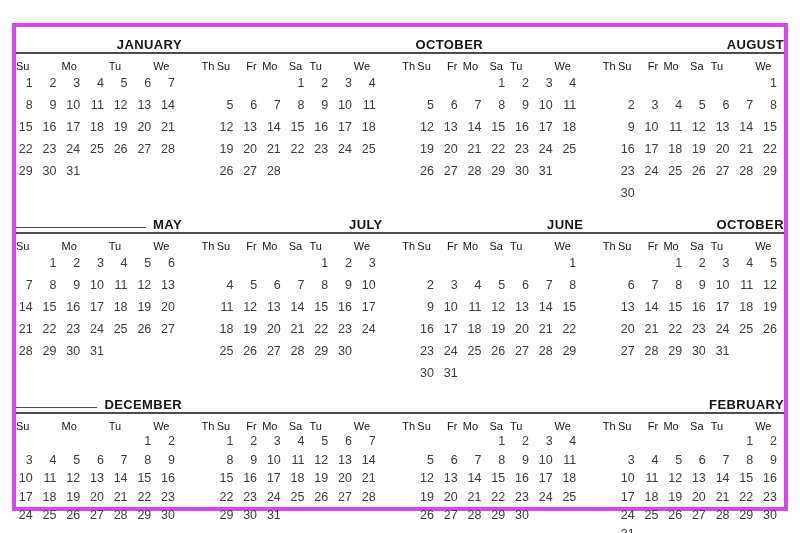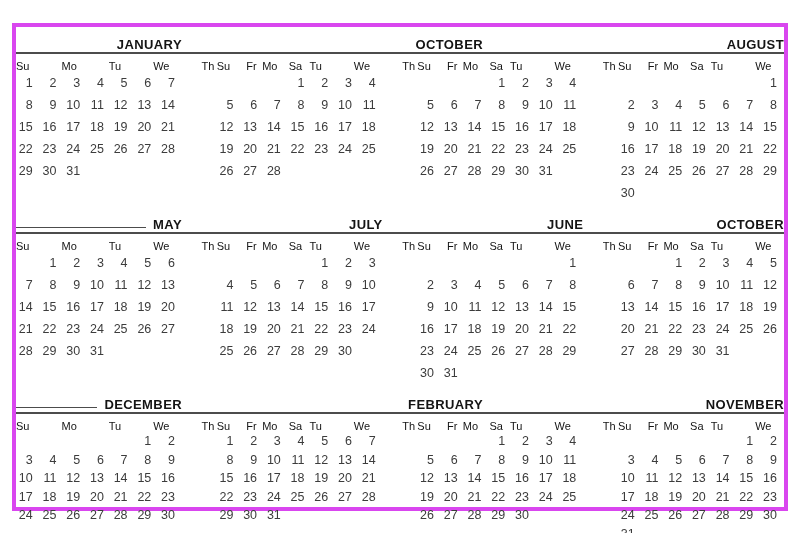--- a/index.html
+++ b/index.html
@@ -602,23 +602,20 @@
     </div>
     <div class="section s3">
       <div class="title-row row4">
         <div class="col-m">
           <div class="leader"></div>
           <span>DECEMBER</span>
         </div>
         <div class="col-m">
           <span>FEBRUARY</span>
         </div>
-        <div class="col-m">
-          <span>NOVEMBER</span>
-        </div>
       </div>
       <div class="months-row row4">
         <div class="col-m month">
           <div class="dow">
             <span>Su</span>
             <span>Mo</span>
             <span>Tu</span>
             <span>We</span>
             <span>Th</span>
             <span>Fr</span>

